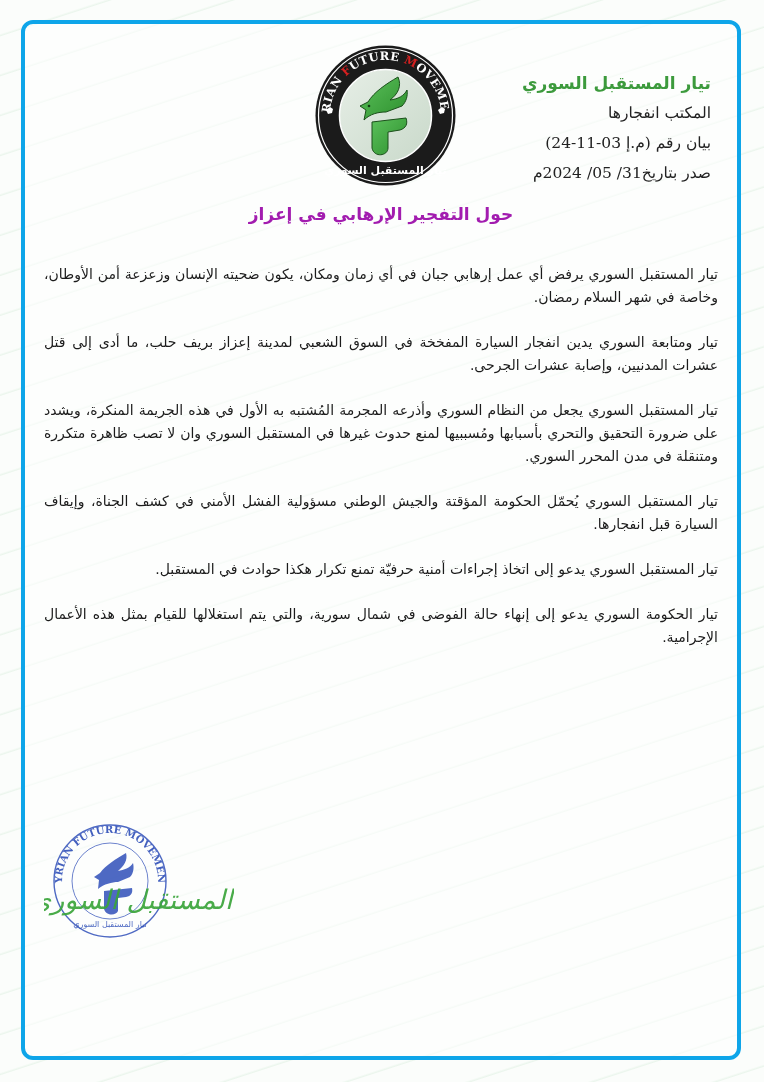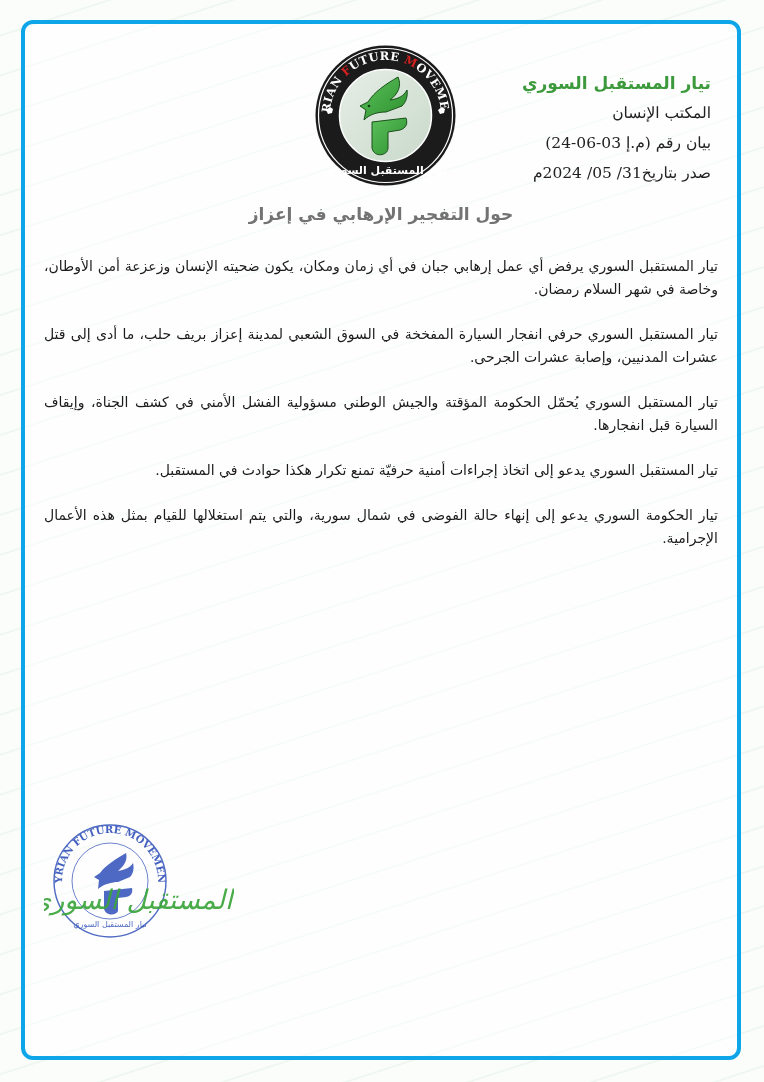--- a/index.html
+++ b/index.html
@@ -59,28 +59,28 @@
   }
   .title {
     position: absolute;
     left: 0;
     right: 0;
     top: 180px;
     text-align: center;
     direction: rtl;
     font-size: 17px;
     font-weight: bold;
-    color: #737373;
+    color: #a21caf;
     margin: 0;
   }
   .body-text {
     position: absolute;
     left: 19px;
     right: 19px;
-    top: 231px;
+    top: 239px;
     direction: rtl;
     text-align: justify;
     font-family: "DejaVu Sans", sans-serif;
     font-size: 14px;
     line-height: 23px;
     color: #1b1b1b;
   }
   .body-text p {
     margin: 0 0 22px 0;
   }
@@ -92,22 +92,22 @@
     height: 120px;
   }
 </style>
 </head>
 <body>
 
 <div class="page">
 
   <div class="header-block">
     <p class="org-name">تيار المستقبل السوري</p>
-    <p class="header-line">المكتب الإنسان</p>
-    <p class="header-line" style="unicode-bidi: plaintext;">بيان رقم (م.إ 03-06-24)</p>
+    <p class="header-line">المكتب انفجارها</p>
+    <p class="header-line" style="unicode-bidi: plaintext;">بيان رقم (م.إ 03-11-24)</p>
     <p class="header-line">صدر بتاريخ31/ 05/ 2024م</p>
   </div>
 
   <div class="logo">
     <svg viewBox="0 0 143 143" width="143" height="143">
       <defs>
         <path id="topArc" d="M 16 71.5 A 55.5 55.5 0 0 1 127 71.5"></path>
         <linearGradient id="gInner" x1="0" y1="0" x2="1" y2="1">
           <stop offset="0" stop-color="#e6eee6"></stop>
           <stop offset="1" stop-color="#c9d9ca"></stop>
@@ -130,21 +130,22 @@
       <text x="71.5" y="130" text-anchor="middle" font-family="DejaVu Sans, sans-serif" font-size="11" font-weight="bold" fill="#ffffff" direction="rtl">تيار المستقبل السوري</text>
       <path d="M 12 66 l 4 -3 l 3 2 l -1 4 l -4 1 z" fill="#ffffff"></path>
       <path d="M 124 66 l 4 -3 l 3 2 l -1 4 l -4 1 z" fill="#ffffff"></path>
     </svg>
   </div>
 
   <h1 class="title">حول التفجير الإرهابي في إعزاز</h1>
 
   <div class="body-text">
     <p>تيار المستقبل السوري يرفض أي عمل إرهابي جبان في أي زمان ومكان، يكون ضحيته الإنسان وزعزعة أمن الأوطان، وخاصة في شهر السلام رمضان.</p>
-    <p>تيار المستقبل السوري حرفي انفجار السيارة المفخخة في السوق الشعبي لمدينة إعزاز بريف حلب، ما أدى إلى قتل عشرات المدنيين، وإصابة عشرات الجرحى.</p>
+    <p>تيار ومتابعة السوري يدين انفجار السيارة المفخخة في السوق الشعبي لمدينة إعزاز بريف حلب، ما أدى إلى قتل عشرات المدنيين، وإصابة عشرات الجرحى.</p>
+    <p>تيار المستقبل السوري يجعل من النظام السوري وأذرعه المجرمة المُشتبه به الأول في هذه الجريمة المنكرة، ويشدد على ضرورة التحقيق والتحري بأسبابها ومُسببيها لمنع حدوث غيرها في المستقبل السوري وان لا تصب ظاهرة متكررة ومتنقلة في مدن المحرر السوري.</p>
     <p>تيار المستقبل السوري يُحمّل الحكومة المؤقتة والجيش الوطني مسؤولية الفشل الأمني في كشف الجناة،  وإيقاف السيارة قبل انفجارها.</p>
     <p>تيار المستقبل السوري يدعو إلى اتخاذ إجراءات أمنية حرفيّة تمنع تكرار هكذا حوادث في المستقبل.</p>
     <p>تيار الحكومة السوري يدعو  إلى إنهاء حالة الفوضى في شمال سورية، والتي يتم استغلالها للقيام بمثل هذه الأعمال الإجرامية.</p>
   </div>
 
   <div class="stamp">
     <svg viewBox="0 0 190 120" width="190" height="120">
       <defs>
         <path id="stampArc" d="M 18 62 A 48 48 0 0 1 114 62"></path>
       </defs>

